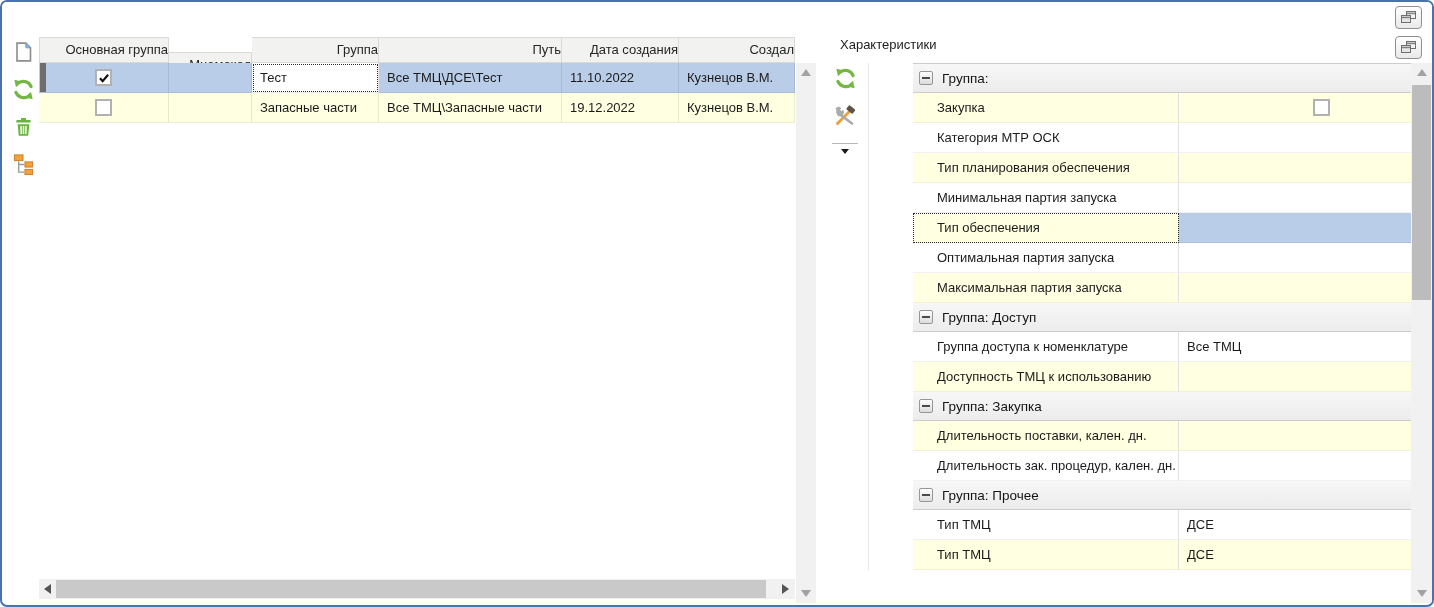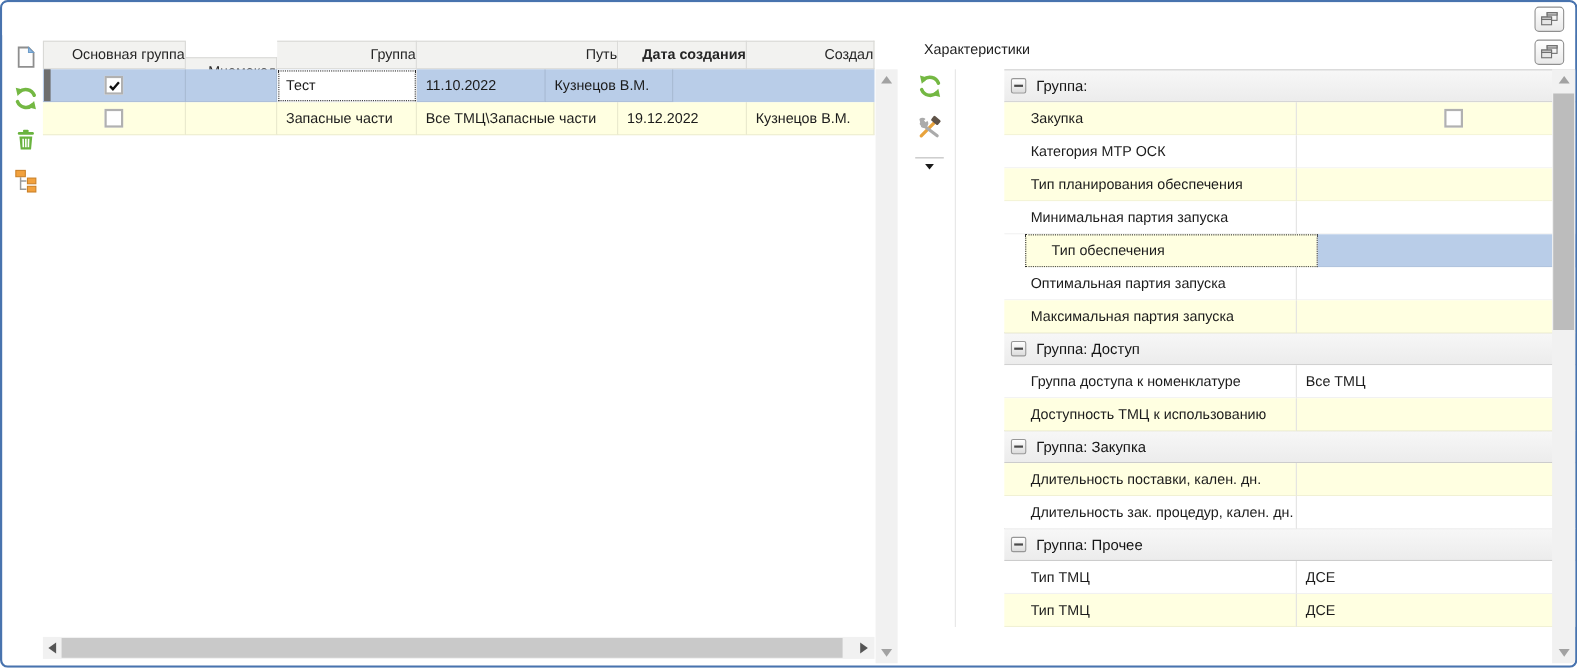--- a/index.html
+++ b/index.html
@@ -83,21 +83,21 @@
     box-sizing:border-box;flex:0 0 266px;line-height:29px;padding-left:24px;
     border-bottom:1px solid rgba(0,0,0,0.055);border-right:1px solid #e0e0e0;
     white-space:nowrap;overflow:hidden;background:#fff;
   }
   .p-value{
     box-sizing:border-box;flex:1;line-height:29px;padding-left:8px;
     border-bottom:1px solid rgba(0,0,0,0.055);background:#fff;
     white-space:nowrap;overflow:hidden;display:flex;align-items:center;
   }
   .p-label.yellow,.p-value.yellow{background:#ffffe1;}
-  .p-label.p-focused{outline:1px dotted #2b2b2b;outline-offset:-1px;margin-left:19px;}
+  .p-label.p-focused{outline:1px dotted #2b2b2b;outline-offset:-1px;}
   .p-value.p-value-focused{background:#b9cde8;}
   .p-value .cb{margin:0 auto;}
 </style>
 </head>
 <body>
 
 <div class="window">
 
   <div class="top-strip">
     <button class="cascade-btn" style="top:4px;">
@@ -139,35 +139,36 @@
             <rect x="13.5" y="17.6" width="8" height="5.4" fill="#f2a13d" stroke="#c97f26"></rect>
           </svg></span></button>
     </div>
 
   <div class="lt">
     <div class="lt-header" id="lt-header">
         <div class="hcell" style="width: 130px;">Основная группа</div>
         <div class="hcell" style="width: 83px; margin-top: 15px;">Мнемокод</div>
         <div class="hcell" style="width: 127px;">Группа</div>
         <div class="hcell" style="width: 183px;">Путь</div>
-        <div class="hcell" style="width: 117px; font-weight: bold;">Дата создания</div>
+        <div class="hcell" style="width: 117px;">Дата создания</div>
         <div class="hcell" style="width: 116px;">Создал</div>
       </div>
     <div id="lt-body">
         <div class="lt-row sel">
           <div class="row-marker"></div>
           <div class="cell c-center" style="width: 130px;">
             <span class="cb">
               <svg width="12" height="12" viewBox="0 0 14 14">
                 <path d="M2.3 7.4 L5.4 10.6 L11.8 3.2" fill="none" stroke="#111" stroke-width="2.5"></path>
               </svg>
             </span>
           </div>
           <div class="cell" style="width: 83px;"></div>
           <div class="cell cell-focused" style="width: 127px;">Тест</div>
+          <div class="cell" style="width: 183px;">Все ТМЦ\ДСЕ\Тест</div>
           <div class="cell" style="width: 117px;">11.10.2022</div>
           <div class="cell" style="width: 116px;">Кузнецов В.М.</div>
         </div>
         <div class="lt-row yellow">
           <div class="cell c-center" style="width: 130px;">
             <span class="cb"></span>
           </div>
           <div class="cell" style="width: 83px;"></div>
           <div class="cell" style="width: 127px;">Запасные части</div>
           <div class="cell" style="width: 183px;">Все ТМЦ\Запасные части</div>

